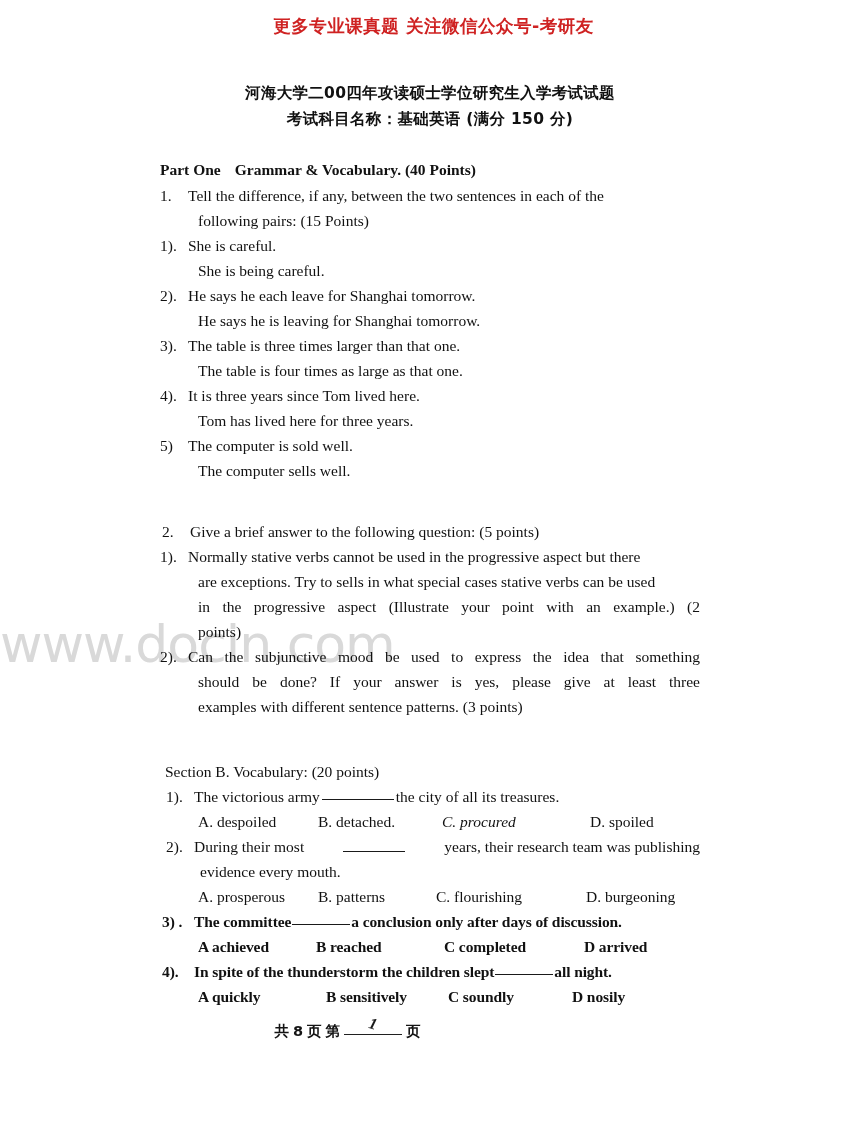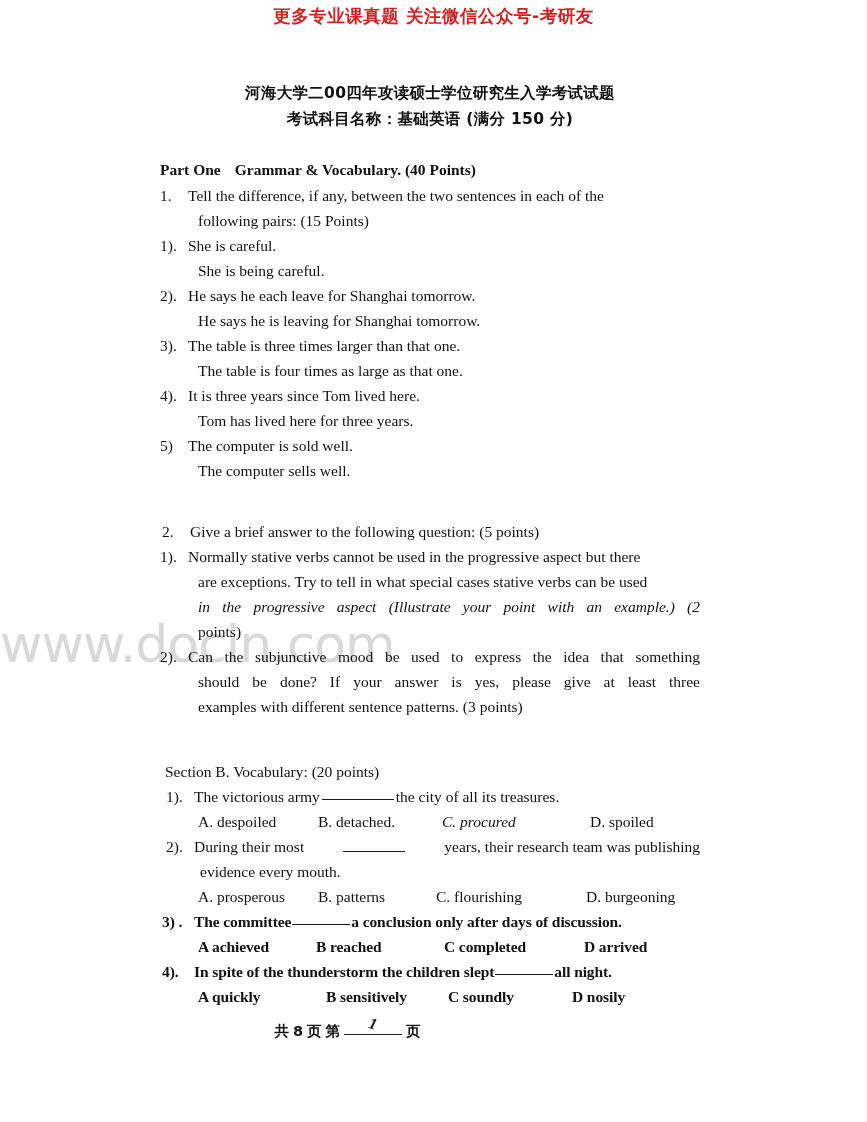--- a/index.html
+++ b/index.html
@@ -16,21 +16,21 @@
     position: relative;
     width: 867px;
     height: 1122px;
     background: #ffffff;
     overflow: hidden;
   }
 
   
   .promo-banner {
     position: absolute;
-    top: 4px;
+    top: 14px;
     left: 0;
     width: 867px;
     text-align: center;
     z-index: 5;
   }
   .promo-text {
     font-family: "DejaVu Sans", "Liberation Sans", sans-serif;
     font-size: 17.5px;
     font-weight: bold;
     color: #cf2222;
@@ -257,22 +257,22 @@
 
     <div class="q" style="padding-left:30px;">
       <span class="marker" style="left:2px;">2.</span>
       <span class="qtext">Give a brief answer to the following question: (5 points)</span>
     </div>
 
     <div class="q justify">
       <span class="marker">1).</span>
       <span class="qtext">Normally stative verbs cannot be used in the progressive aspect but there</span>
     </div>
-    <div class="sub">are exceptions. Try to tell in what special cases stative verbs can be used</div>
-    <div class="sub" style="text-align:justify; text-align-last:justify; width:502px;font-style:italic;">in the progressive aspect (Illustrate your point with an example.) (2</div>
+    <div class="sub">are exceptions. Try to sells in what special cases stative verbs can be used</div>
+    <div class="sub" style="text-align:justify; text-align-last:justify; width:502px;">in the progressive aspect (Illustrate your point with an example.) (2</div>
     <div class="sub">points)</div>
 
     <div class="q">
       <span class="marker">2).</span>
       <span class="qtext" style="text-align:justify; text-align-last:justify;">Can the subjunctive mood be used to express the idea that something</span>
     </div>
     <div class="sub" style="text-align:justify; text-align-last:justify; width:502px;"><span>should be done? If your answer is </span><span class="ital">yes</span><span>, please give at least three</span></div>
     <div class="sub"><span>examples with different sentence patterns. (</span><span class="ital">3 points</span><span>)</span></div>
 
     <div class="spacer-26"></div>

